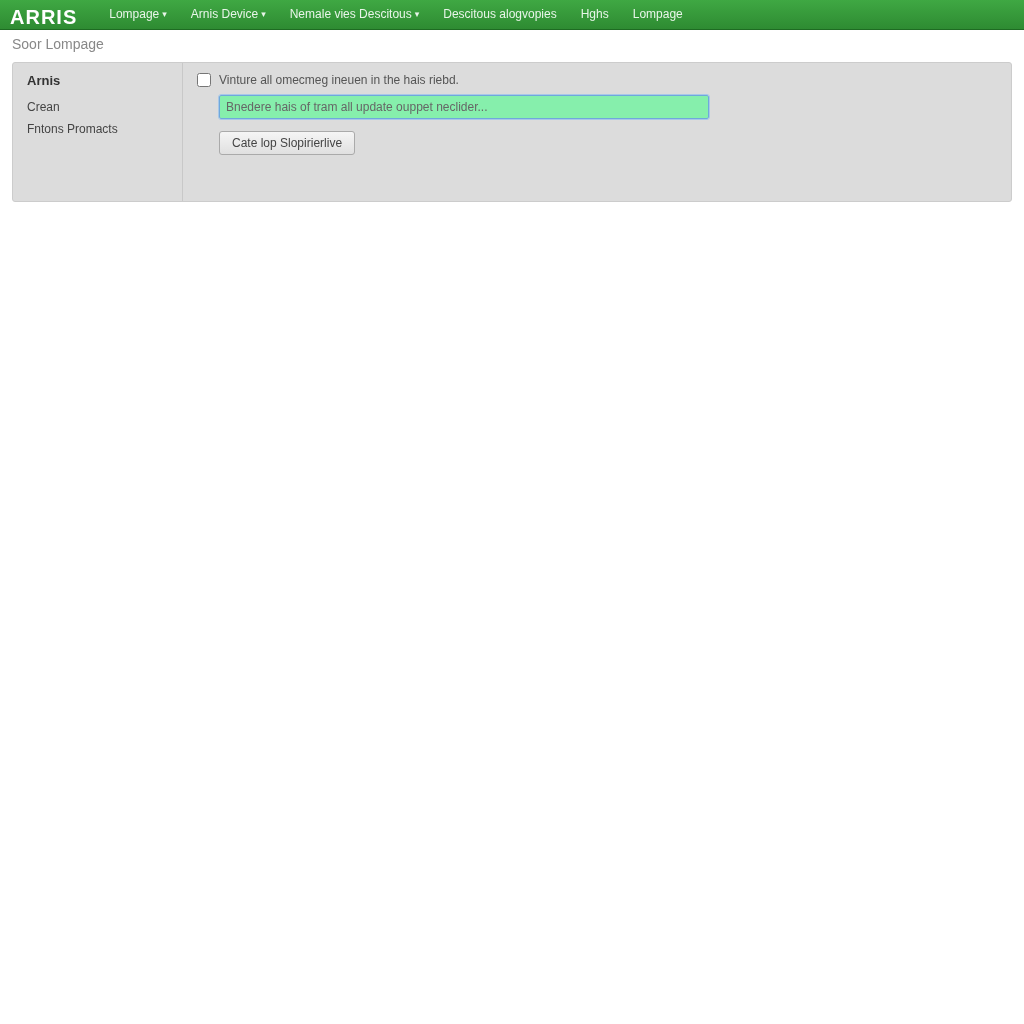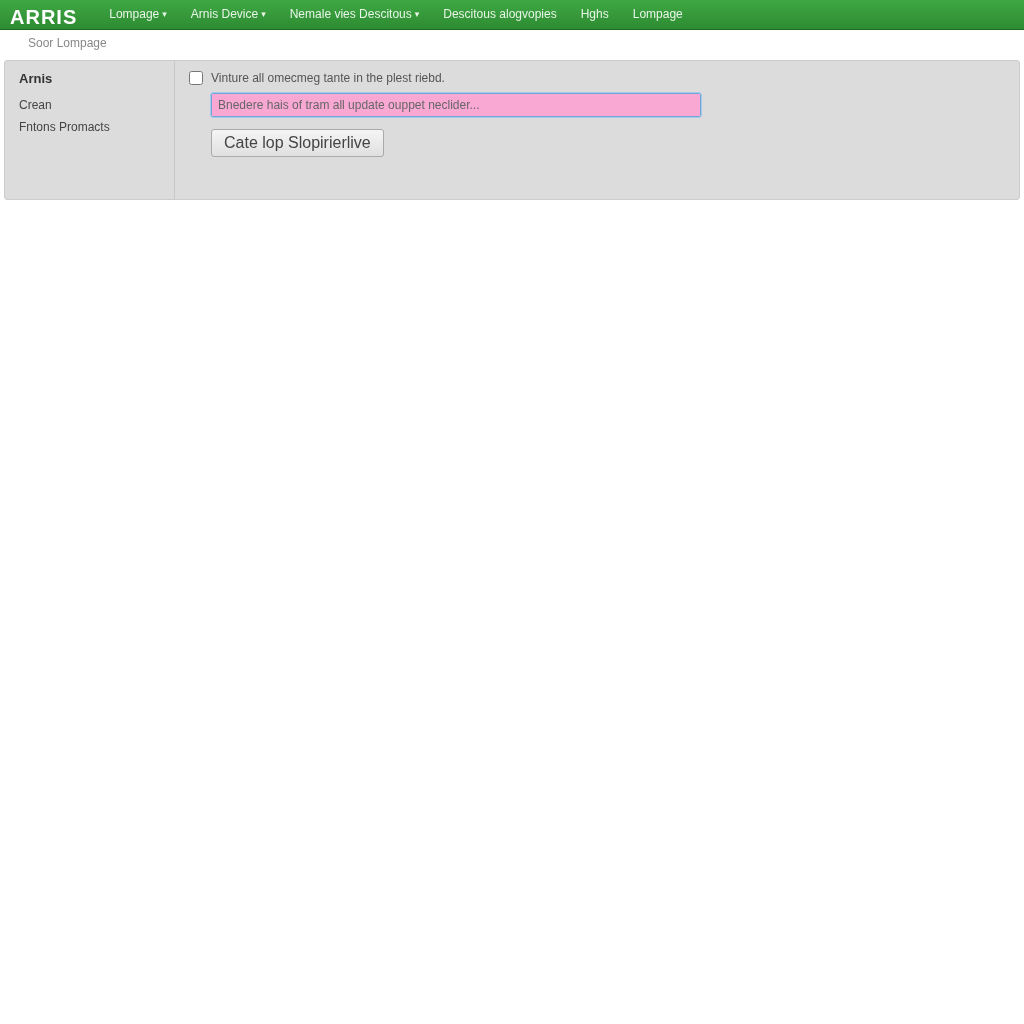--- a/index.html
+++ b/index.html
@@ -36,26 +36,26 @@
       height: 30px;
       display: flex;
       align-items: center;
       white-space: nowrap;
     }
     .nav-item .caret {
       margin-left: 3px;
       font-size: 9px;
     }
     .breadcrumb {
-      padding: 6px 28px;
+      padding: 6px 12px;
       color: #888;
-      font-size: 12px;
+      font-size: 14px;
     }
     .content-panel {
-      margin: 4px 4px;
+      margin: 4px 12px;
       background: #dcdcdc;
       border: 1px solid #ccc;
       border-radius: 3px;
       display: flex;
       min-height: 140px;
     }
     .sidebar {
       width: 170px;
       padding: 10px 14px;
       border-right: 1px solid #c8c8c8;
@@ -98,29 +98,29 @@
     .text-input-row {
       margin-bottom: 8px;
       padding-left: 22px;
     }
     .text-input {
       width: 490px;
       padding: 4px 6px;
       font-size: 12px;
       border: 1px solid #6fa8dc;
       border-radius: 2px;
-      background: #f9a8d4;
+      background: #86efac;
       color: #666;
       outline: 1px solid #a8c8e8;
     }
     .action-button {
       margin-left: 22px;
       margin-top: 4px;
       padding: 4px 12px;
-      font-size: 16px;
+      font-size: 12px;
       background: linear-gradient(to bottom, #f5f5f5, #e0e0e0);
       border: 1px solid #aaa;
       border-radius: 3px;
       cursor: pointer;
       color: #444;
     }
   </style>
 </head>
 <body>
 
@@ -153,20 +153,20 @@
 
 <div class="content-panel">
   <div class="sidebar">
     <div class="sidebar-title">Arnis</div>
     <div class="sidebar-item">Crean</div>
     <div class="sidebar-item">Fntons Promacts</div>
   </div>
   <div class="main-area">
     <div class="form-row">
       <input type="checkbox" style="">
-      <span>Vinture all omecmeg tante in the plest riebd.</span>
+      <span>Vinture all omecmeg ineuen in the hais riebd.</span>
     </div>
     <div class="text-input-row">
       <input type="text" class="text-input" value="Bnedere hais of tram all update ouppet neclider..." style="">
     </div>
     <button class="action-button">Cate lop Slopirierlive</button>
   </div>
 </div>
 
 </body></html>

